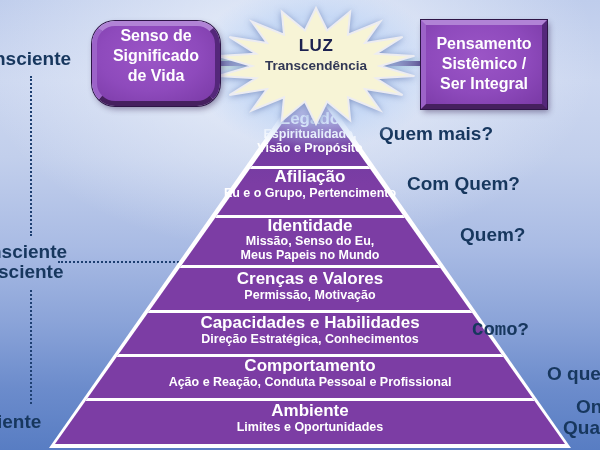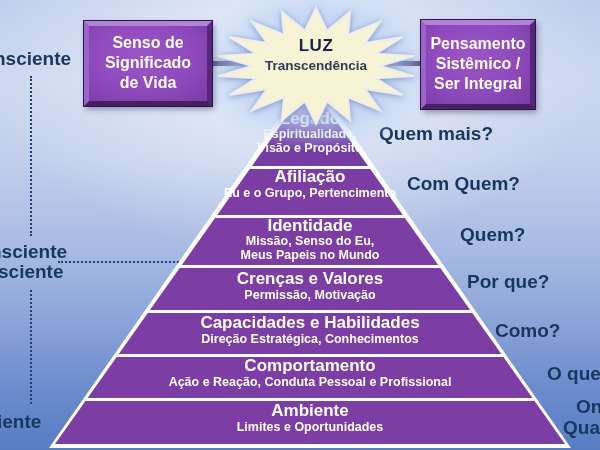--- a/index.html
+++ b/index.html
@@ -26,22 +26,22 @@
 
   .dotted-v{width:0;border-left:2px dotted #1d3f71;}
   .dotted-h{height:0;border-top:2px dotted #1d3f71;}
 
   
   .hbox{background:radial-gradient(ellipse at 45% 40%, #9b55c6 0%, #8e4abc 55%, #7a3aa6 100%);
     border:5px solid;border-color:#b183d6 #54277a #46205f #9c63c8;
     box-shadow:0 0 0 1px #2e1547, 2px 3px 6px rgba(40,20,70,0.45);
     color:#ffffff;font-weight:bold;font-size:16px;line-height:20px;
     text-align:center;white-space:pre-line;box-sizing:border-box;}
-  #box-left{left:84px;top:21px;width:128px;height:85px;padding-top:7px;}
-  #box-right{left:421px;top:20px;width:114px;height:89px;padding-top:9px;}
+  #box-left{left:92px;top:21px;width:128px;height:85px;padding-top:0;border-radius:23px;}
+  #box-right{left:421px;top:20px;width:126px;height:89px;padding-top:9px;}
 
   
   .glow{border-radius:50%;}
   #glow-left{left:198px;top:53px;width:82px;height:20px;
     background:radial-gradient(ellipse at center, rgba(150,215,130,0.85) 0%, rgba(150,215,150,0) 70%);}
   #glow-right{left:342px;top:53px;width:86px;height:20px;
     background:radial-gradient(ellipse at center, rgba(110,205,180,0.85) 0%, rgba(120,205,190,0) 70%);}
   .connector{height:5px;background:#3a2470;}
   #bar-left{left:202px;top:61px;width:72px;}
   #bar-right{left:348px;top:61px;width:74px;}
@@ -51,21 +51,21 @@
     background:radial-gradient(ellipse at center, rgba(218,232,250,0.95) 0%, rgba(190,212,245,0.75) 45%, rgba(190,212,245,0) 72%);}
   #star-svg{left:200px;top:-5px;width:232px;height:146px;}
   #star-svg polygon{fill:#f7f4d6;stroke:#ececf2;stroke-width:2;}
   #star-title{left:16px;top:36px;width:600px;text-align:center;
     color:#1c2150;font-size:17px;font-weight:bold;letter-spacing:0.5px;}
   #star-sub{left:16px;top:58px;width:600px;text-align:center;
     color:#323856;font-size:13.5px;font-weight:bold;}
 
   
   #q0{left:379px;top:123px;} #q1{left:407px;top:173px;text-align:right;} #q2{left:444px;top:224px;margin-left:16px;}
-  #q3{left:467px;top:271px;} #q4{left:495px;top:320px;} #q5{left:547px;top:363px;}
+  #q3{left:467px;top:271px;} #q4{left:472px;top:320px;font-family:Liberation Mono, monospace;} #q5{left:547px;top:363px;}
   #q6{left:576px;top:396px;} #q7{left:563px;top:417px;}
   #f0{left:-6px;top:48px;} #f1{left:-10px;top:241px;} #f2{left:-2px;top:261px;} #f3{left:-3px;top:411px;}
   #dv1{left:30px;top:76px;height:160px;} #dh1{left:58px;top:261px;width:128px;} #dv2{left:30px;top:290px;height:114px;}
 
   #lv0t{top:109px;} #lv0s{top:127px;}
   #lv1t{top:167px;} #lv1s{top:186px;}
   #lv2t{top:216px;} #lv2s{top:234px;}
   #lv3t{top:269px;} #lv3s{top:288px;}
   #lv4t{top:313px;} #lv4s{top:332px;}
   #lv5t{top:356px;} #lv5s{top:375px;}
@@ -108,21 +108,20 @@
   <div class="abs lvl lvl-title" id="lv4t">Capacidades e Habilidades</div>
   <div class="abs lvl lvl-sub" id="lv4s">Direção Estratégica, Conhecimentos</div>
   <div class="abs lvl lvl-title" id="lv5t">Comportamento</div>
   <div class="abs lvl lvl-sub" id="lv5s">Ação e Reação, Conduta Pessoal e Profissional</div>
   <div class="abs lvl lvl-title" id="lv6t">Ambiente</div>
   <div class="abs lvl lvl-sub" id="lv6s">Limites e Oportunidades</div>
 
   <span class="abs navy" id="q0">Quem mais?</span>
   <span class="abs navy" id="q1">Com Quem?</span>
   <span class="abs navy" id="q2">Quem?</span>
-  <span class="abs navy" id="q3">Por que?</span>
   <span class="abs navy" id="q4">Como?</span>
   <span class="abs navy" id="q5">O que?</span>
   <span class="abs navy" id="q6">On</span>
   <span class="abs navy" id="q7">Qua</span>
 
   <div class="abs glow" id="glow-left"></div>
   <div class="abs glow" id="glow-right"></div>
   <div class="abs connector" id="bar-left"></div>
   <div class="abs connector" id="bar-right"></div>
 

